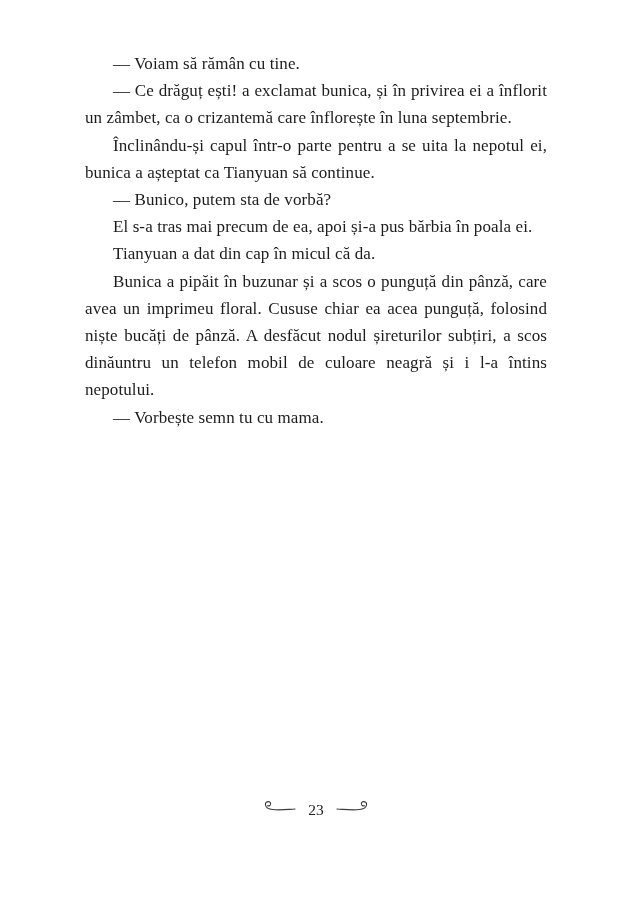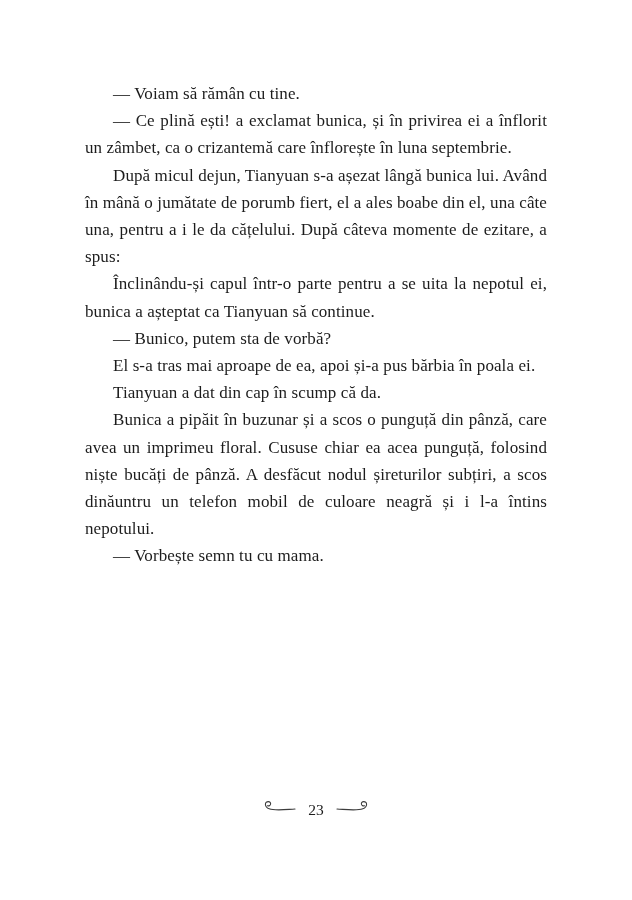--- a/index.html
+++ b/index.html
@@ -6,21 +6,21 @@
     margin: 0;
     padding: 0;
     background: #ffffff;
   }
   .page {
     position: relative;
     width: 632px;
     height: 900px;
     background: #ffffff;
     box-sizing: border-box;
-    padding: 80px 85px 0 85px;
+    padding: 50px 85px 0 85px;
     font-family: "Liberation Serif", "DejaVu Serif", serif;
     color: #1c1c1c;
     overflow: hidden;
   }
   .text-block {
     width: 462px;
   }
   .para {
     margin: 0;
     text-indent: 28px;
@@ -56,26 +56,25 @@
     transform: scaleX(-1);
   }
 </style>
 </head>
 <body>
 
 <div class="page">
 
   <section class="text-block">
     <p class="para">— Voiam să rămân cu tine.</p>
-    <p class="para">— Ce plină ești! a exclamat bunica, și în privirea ei a înflorit un zâmbet, ca o crizantemă care înflorește în luna septembrie.</p>
-    <p class="para">După micul dejun, Tianyuan s-a așezat lângă bunica lui. Având în mână o jumătate de porumb fiert, el a ales boabe din el, una câte una, pentru a i le da cățelului. După câteva momente de ezitare, a spus:</p>
+    <p class="para">— Ce drăguț ești! a exclamat bunica, și în privirea ei a înflorit un zâmbet, ca o crizantemă care înflorește în luna septembrie.</p>
     <p class="para">Înclinându-și capul într-o parte pentru a se uita la nepotul ei, bunica a așteptat ca Tianyuan să continue.</p>
     <p class="para">— Bunico, putem sta de vorbă?</p>
-    <p class="para">El s-a tras mai aproape de ea, apoi și-a pus bărbia în poala ei.</p>
-    <p class="para">Tianyuan a dat din cap în scump că da.</p>
+    <p class="para">El s-a tras mai precum de ea, apoi și-a pus bărbia în poala ei.</p>
+    <p class="para">Tianyuan a dat din cap în micul că da.</p>
     <p class="para">Bunica a pipăit în buzunar și a scos o punguță din pânză, care avea un imprimeu floral. Cususe chiar ea acea punguță, folosind niște bucăți de pânză. A desfăcut nodul șireturilor subțiri, a scos dinăuntru un telefon mobil de culoare neagră și i l-a întins nepotului.</p>
     <p class="para">— Vorbește semn tu cu mama.</p>
   </section>
 
   <footer class="page-footer">
     <span class="flourish flourish-left">
       <svg width="34" height="16" viewBox="0 0 34 16" xmlns="http://www.w3.org/2000/svg">
         <path d="M33 10 C 24 10.5 13 12 7.2 9.8 C 2.2 7.8 2.4 2.6 6.4 2.6 C 9.6 2.6 9.4 7.6 5.4 6.8" fill="none" stroke="#3c3c3c" stroke-width="1.1" stroke-linecap="round"></path>
       </svg>
     </span>

